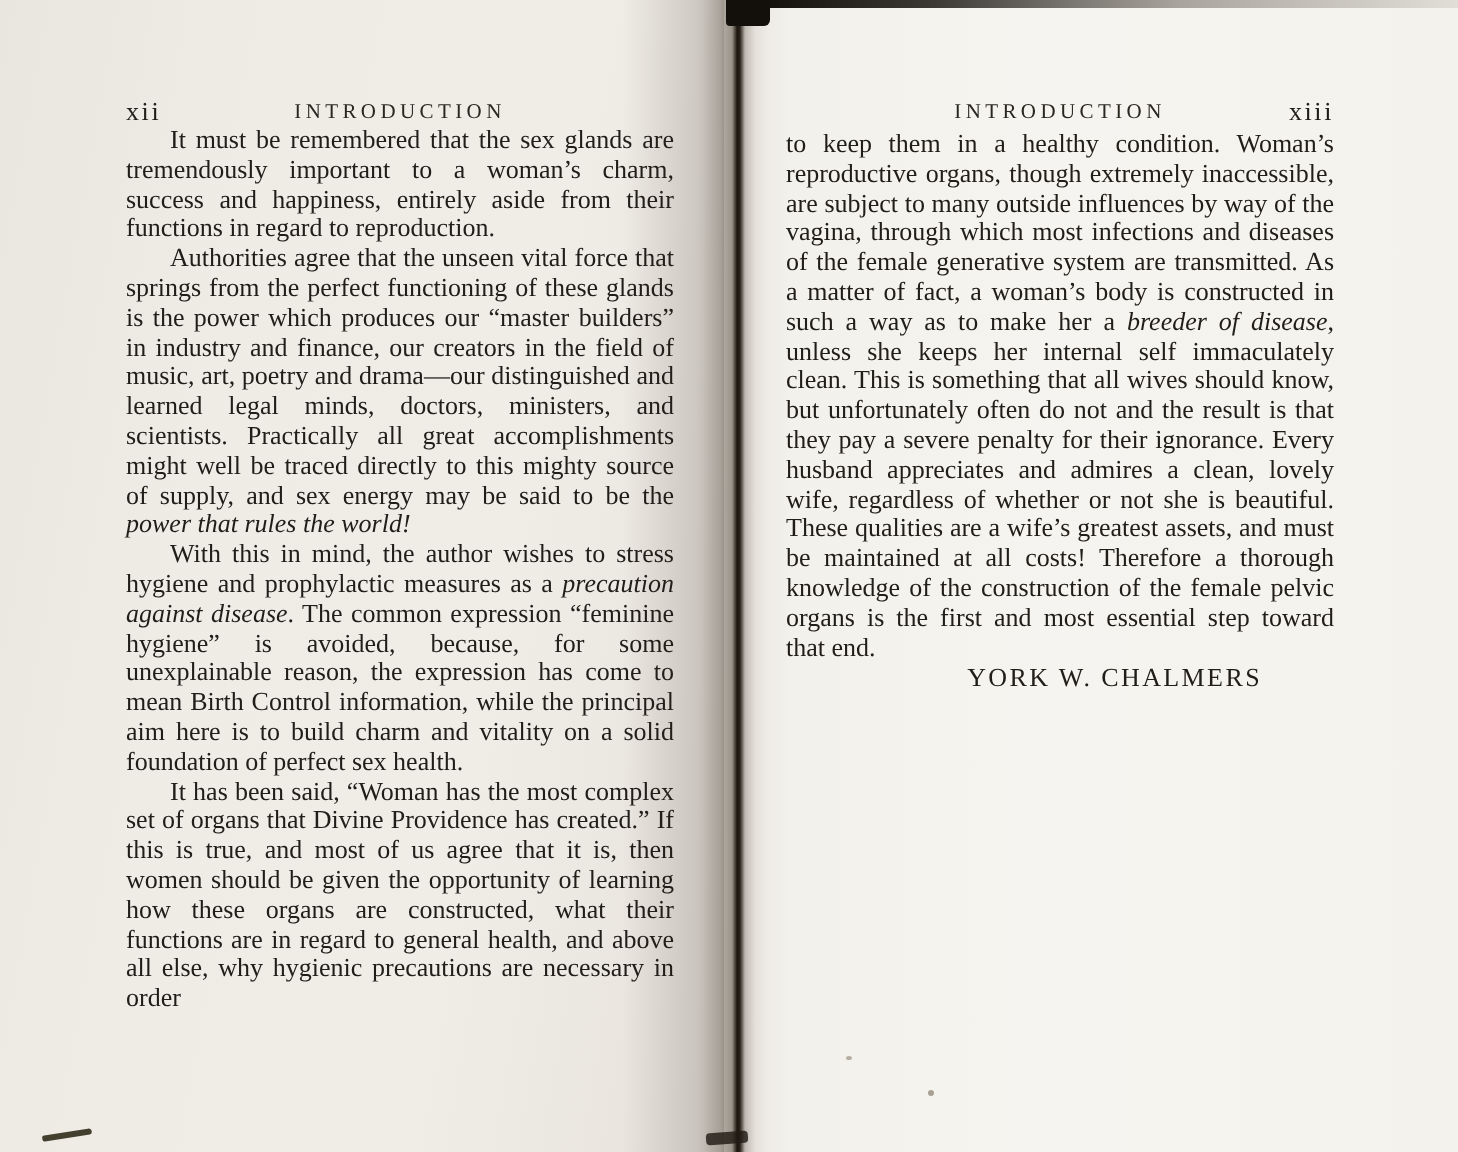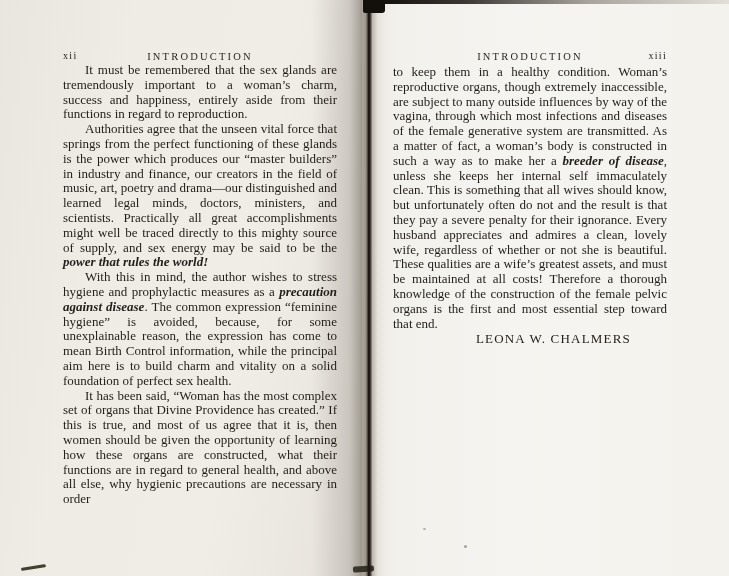--- a/index.html
+++ b/index.html
@@ -53,42 +53,42 @@
   .running-head {
     display: block;
     text-align: center;
     font-size: 10.5px;
     letter-spacing: 2.2px;
     color: #2a2620;
   }
   .folio {
     position: absolute;
     top: -1px;
-    font-size: 10px;
+    font-size: 13px;
     letter-spacing: 1.3px;
     color: #211d18;
   }
   .folio-left { left: 0; }
   .folio-right { right: 0; }
   
   .text-block {
     position: absolute;
     width: 274px;
     font-size: 13px;
     line-height: 14.8px;
     text-align: justify;
   }
   .page-left .text-block { left: 63px; top: 63px; }
   .page-right .text-block { left: 31px; top: 65px; }
   .text-block p {
     margin: 0;
     text-indent: 22px;
   }
   .text-block p.noindent { text-indent: 0; }
-  .text-block em { font-style: italic; font-weight: bold; }
+  .text-block em { font-style: italic; }
   
   .signature { width: 274px; }
   .sig-line {
     text-align: right;
     font-size: 13px;
     line-height: 15.6px;
     letter-spacing: 1.2px;
   }
   .sig-author { padding-right: 36px; }
   .sig-place  { padding-right: 9px; }
@@ -172,21 +172,21 @@
   <div class="page page-right">
     <div class="page-header">
       <span class="running-head">INTRODUCTION</span>
       <span class="folio folio-right">xiii</span>
     </div>
     <div class="text-block">
       <div id="right-text">
           <p class="para noindent">to keep them in a healthy condition.  Woman’s reproductive organs, though extremely inaccessible, are subject to many outside influences by way of the vagina, through which most infections and diseases of the female generative system are transmitted.  As a matter of fact, a woman’s body is constructed in such a way as to make her a <em>breeder of disease</em>, unless she keeps her internal self immaculately clean.  This is something that all wives should know, but unfortunately often do not and the result is that they pay a severe penalty for their ignorance.  Every husband appreciates and admires a clean, lovely wife, regardless of whether or not she is beautiful.  These qualities are a wife’s greatest assets, and must be maintained at all costs!  Therefore a thorough knowledge of the construction of the female pelvic organs is the first and most essential step toward that end.</p>
         </div>
       <div class="signature">
-        <div class="sig-line sig-author">LEONA W. CHALMERS</div>
+        <div class="sig-line sig-author">YORK W. CHALMERS</div>
       </div>
     </div>
   </div>
 
   <div class="gutter"></div>
   <div class="gutter-top-corner"></div>
   <div class="top-edge"></div>
   <div class="gutter-bottom-mark"></div>
   <div class="pen-mark"></div>
   <div class="speck speck-1"></div>

